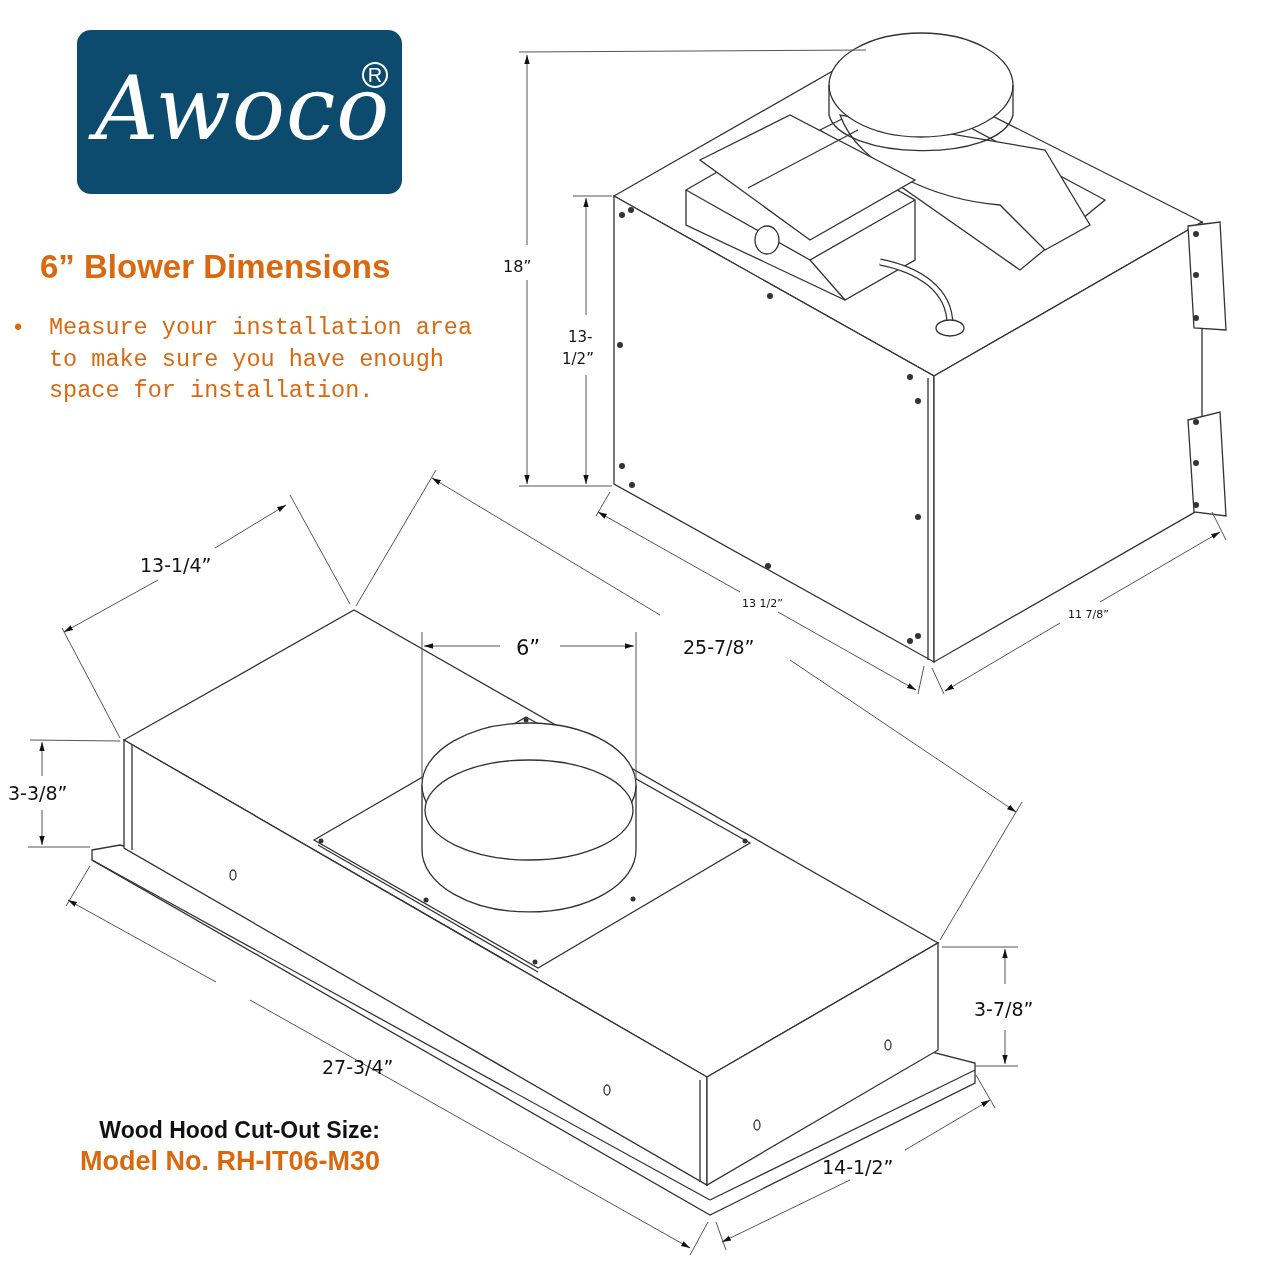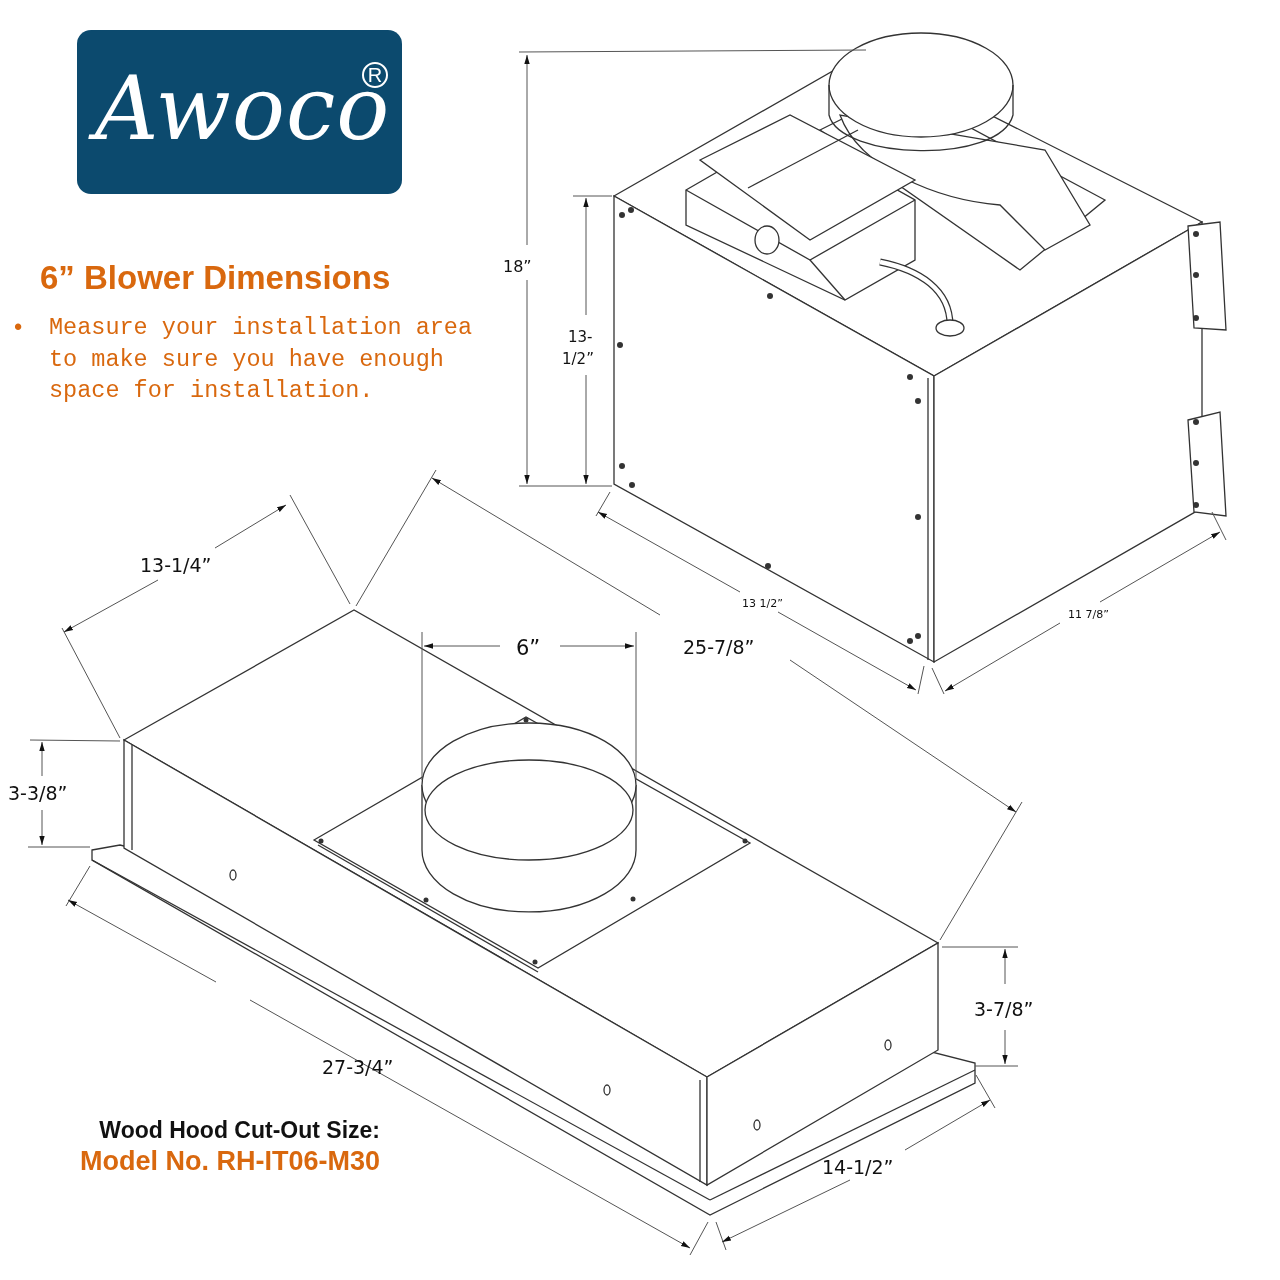--- a/index.html
+++ b/index.html
@@ -6,21 +6,21 @@
   body { width: 1280px; height: 1280px; position: relative; overflow: hidden;
          font-family: "Liberation Sans", sans-serif; }
   .logo { position: absolute; left: 77px; top: 30px; width: 325px; height: 164px;
           background: #0c4a6e; border-radius: 14px; }
   .logo-text { position: absolute; left: 18px; top: 14px; width: 290px; text-align: center;
                font-family: "DejaVu Serif", serif; font-style: italic; color: #ffffff;
                font-size: 88px; letter-spacing: 1px; line-height: 130px; }
   .logo-reg { position: absolute; right: 14px; top: 32px; color: #fff; font-size: 20px;
               width: 22px; height: 22px; border: 2px solid #fff; border-radius: 50%;
               text-align: center; line-height: 22px; font-family: "Liberation Sans", sans-serif; }
-  .title { position: absolute; left: 40px; top: 259px; color: #d9680e; font-weight: bold;
+  .title { position: absolute; left: 40px; top: 248px; color: #d9680e; font-weight: bold;
            font-size: 33px; white-space: nowrap; }
   .bullet { position: absolute; left: 14px; top: 312px; color: #d9680e; font-size: 23.5px;
             line-height: 31.5px; width: 470px; }
   .bullet-dot { position: absolute; left: 0; top: 0; }
   .bullet-text { position: absolute; left: 35px; top: 0; width: 440px; font-family: Liberation Mono, monospace; }
   .model { position: absolute; right: 900px; top: 1146px; color: #d9680e; font-weight: bold;
            font-size: 27px; white-space: nowrap; text-align: center; }
   .cutout { position: absolute; right: 900px; top: 1116px; color: #111; font-weight: bold;
             font-size: 23px; line-height: 29px; text-align: right; white-space: nowrap; }
   svg.drawing { position: absolute; left: 0; top: 0; }

